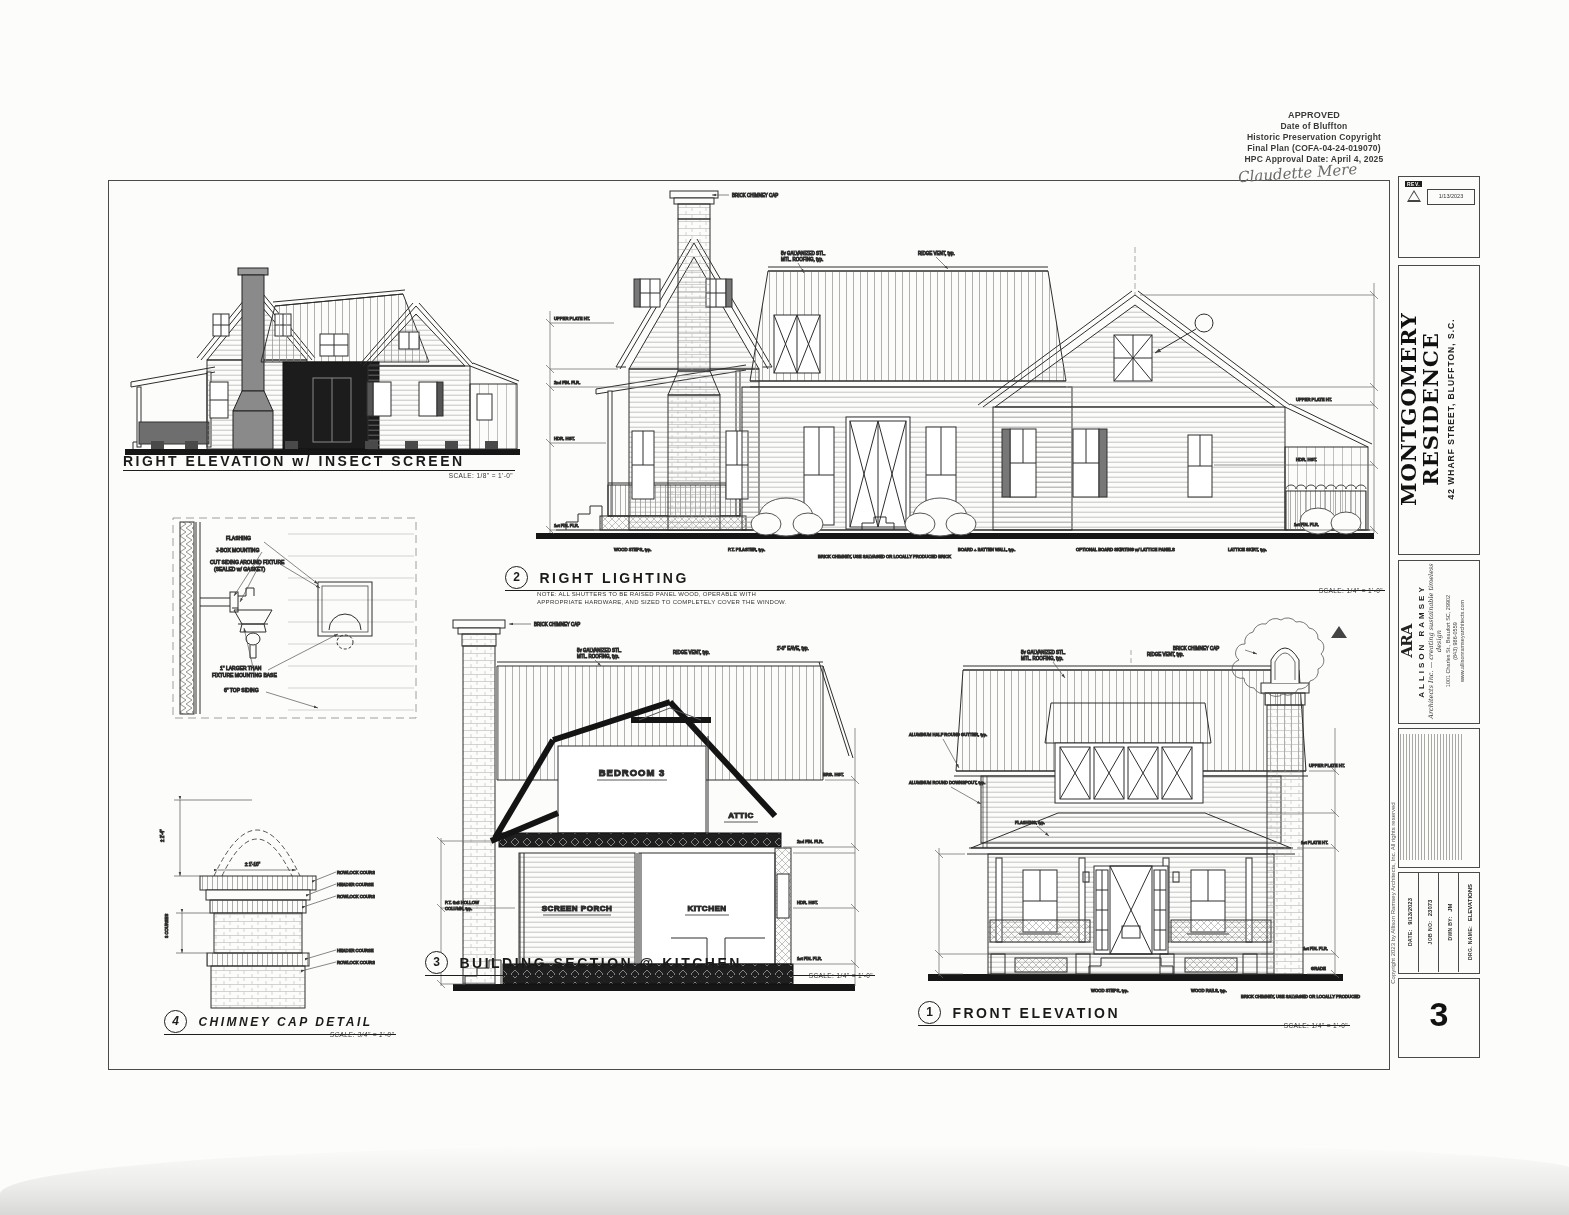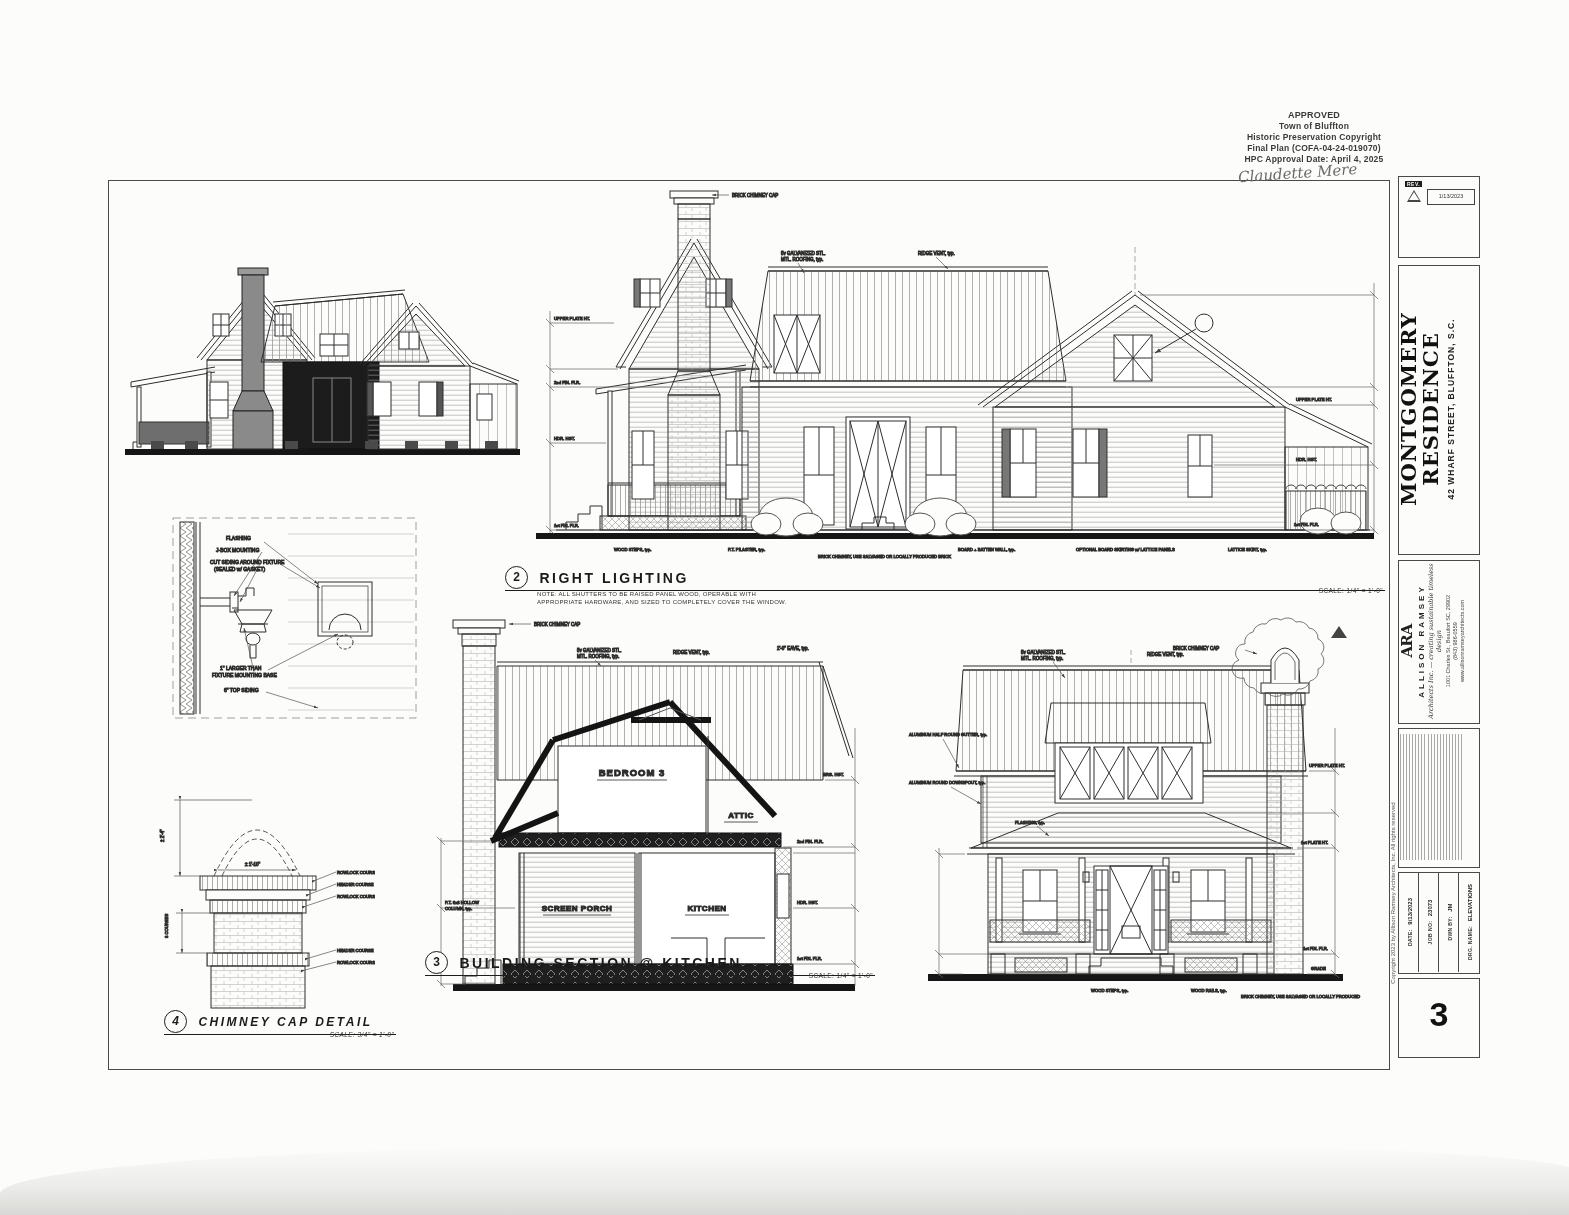--- a/index.html
+++ b/index.html
@@ -89,21 +89,21 @@
       <marker id="arr" markerWidth="7" markerHeight="6" refX="6" refY="2" orient="auto">
           <path d="M0 0L6 2L0 4Z" fill="#444"></path>
         </marker>
     </defs>
   </svg>
 
   <div class="frame" style="left:108px;top:180px;width:1280px;height:888px;"></div>
 
   <div class="approval">
     <div class="t1">APPROVED</div>
-    <div>Town of Bluffton</div>
+    <div>Date of Bluffton</div>
     <div>Historic Preservation Copyright</div>
     <div>Final Plan (COFA-04-24-019070)</div>
     <div>HPC Approval Date: April 4, 2025</div>
   </div>
   <div class="signature">Claudette Mere</div>
 
   <svg style="position:absolute;left:115px;top:256px;" width="415" height="210" viewBox="0 0 415 210">
     <g stroke="#2e2e2e" stroke-width="1" fill="none">
       <rect x="10" y="193" width="395" height="6" fill="#161616" stroke="none"></rect>
       <path d="M18 193 V186 H26 V179 H34 V172 H42 V193"></path>
@@ -155,20 +155,25 @@
         <rect x="36" y="185" width="13" height="8"></rect>
           <rect x="70" y="185" width="13" height="8"></rect>
         <rect x="170" y="185" width="13" height="8"></rect>
           <rect x="250" y="185" width="13" height="8"></rect>
         <rect x="290" y="185" width="13" height="8"></rect>
           <rect x="330" y="185" width="13" height="8"></rect>
         <rect x="370" y="185" width="13" height="8"></rect>
       </g>
     </g>
   </svg>
+  <div class="vlabel" style="left:123px;top:451px;width:392px;">
+    <span class="vt sz14">RIGHT ELEVATION w/ INSECT SCREEN</span>
+    <div class="vrule"></div>
+    <span class="vscale">SCALE: 1/8" = 1'-0"</span>
+  </div>
 
   <svg style="position:absolute;left:528px;top:183px;" width="858" height="380" viewBox="0 0 858 380">
     <g stroke="#2e2e2e" stroke-width="1" fill="none">
       <rect x="8" y="350" width="838" height="6" fill="#161616" stroke="none"></rect>
       <line x1="28" y1="347" x2="842" y2="347"></line>
       <path d="M38 347 V339 H50 V331 H62 V323 H74 V347"></path>
 
       <path d="M68 206 L218 182 M68 211 L218 187 M68 206 V211"></path>
       <rect x="80" y="208" width="4" height="125" fill="#fcfcfa"></rect>
       <rect x="208" y="188" width="4" height="145" fill="#fcfcfa"></rect>
@@ -558,20 +563,26 @@
       <text x="406" y="159" class="a4">UPPER PLATE HT.</text>
       <text x="398" y="236" class="a4">1st PLATE HT.</text>
       <text x="400" y="342" class="a4">1st FIN. FLR.</text>
       <text x="408" y="362" class="a4">GRADE</text>
 
       <text x="188" y="384" class="a4">WOOD STEPS, typ.</text>
       <text x="288" y="384" class="a4">WOOD RAILS, typ.</text>
       <text x="338" y="390" class="a4">BRICK CHIMNEY, USE SALVAGED OR LOCALLY PRODUCED BRICK</text>
     </g>
   </svg>
+  <div class="vlabel" style="left:918px;top:1001px;width:432px;">
+    <span class="num">1</span>
+    <span class="vt sz14">FRONT ELEVATION</span>
+    <div class="vrule"></div>
+    <span class="vscale">SCALE: 1/4" = 1'-0"</span>
+  </div>
 
   <div class="tbox" style="left:1398px;top:176px;width:80px;height:80px;">
     <span class="rev-tag" style="left:6px;top:4px;">REV.</span>
     <span class="tri" style="left:8px;top:13px;"></span>
     <span class="rev-date" style="left:28px;top:12px;width:46px;height:14px;">1/13/2023</span>
   </div>
 
   <div class="tbox" style="left:1398px;top:265px;width:80px;height:288px;"></div>
   <div class="rot" style="left:1294px;top:369px;width:288px;height:80px;">
     <div class="proj-name">

